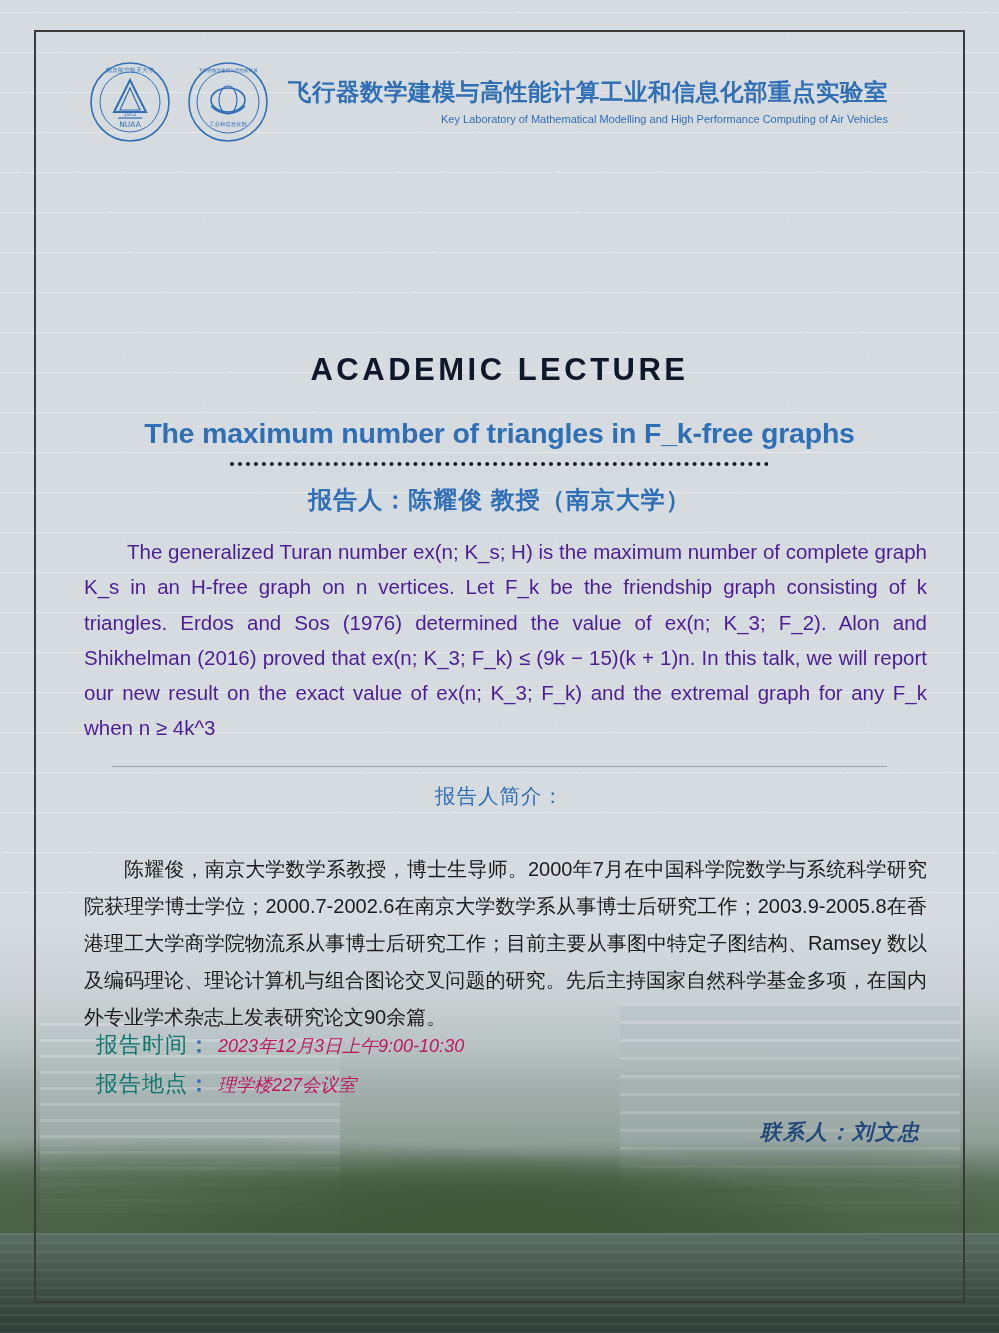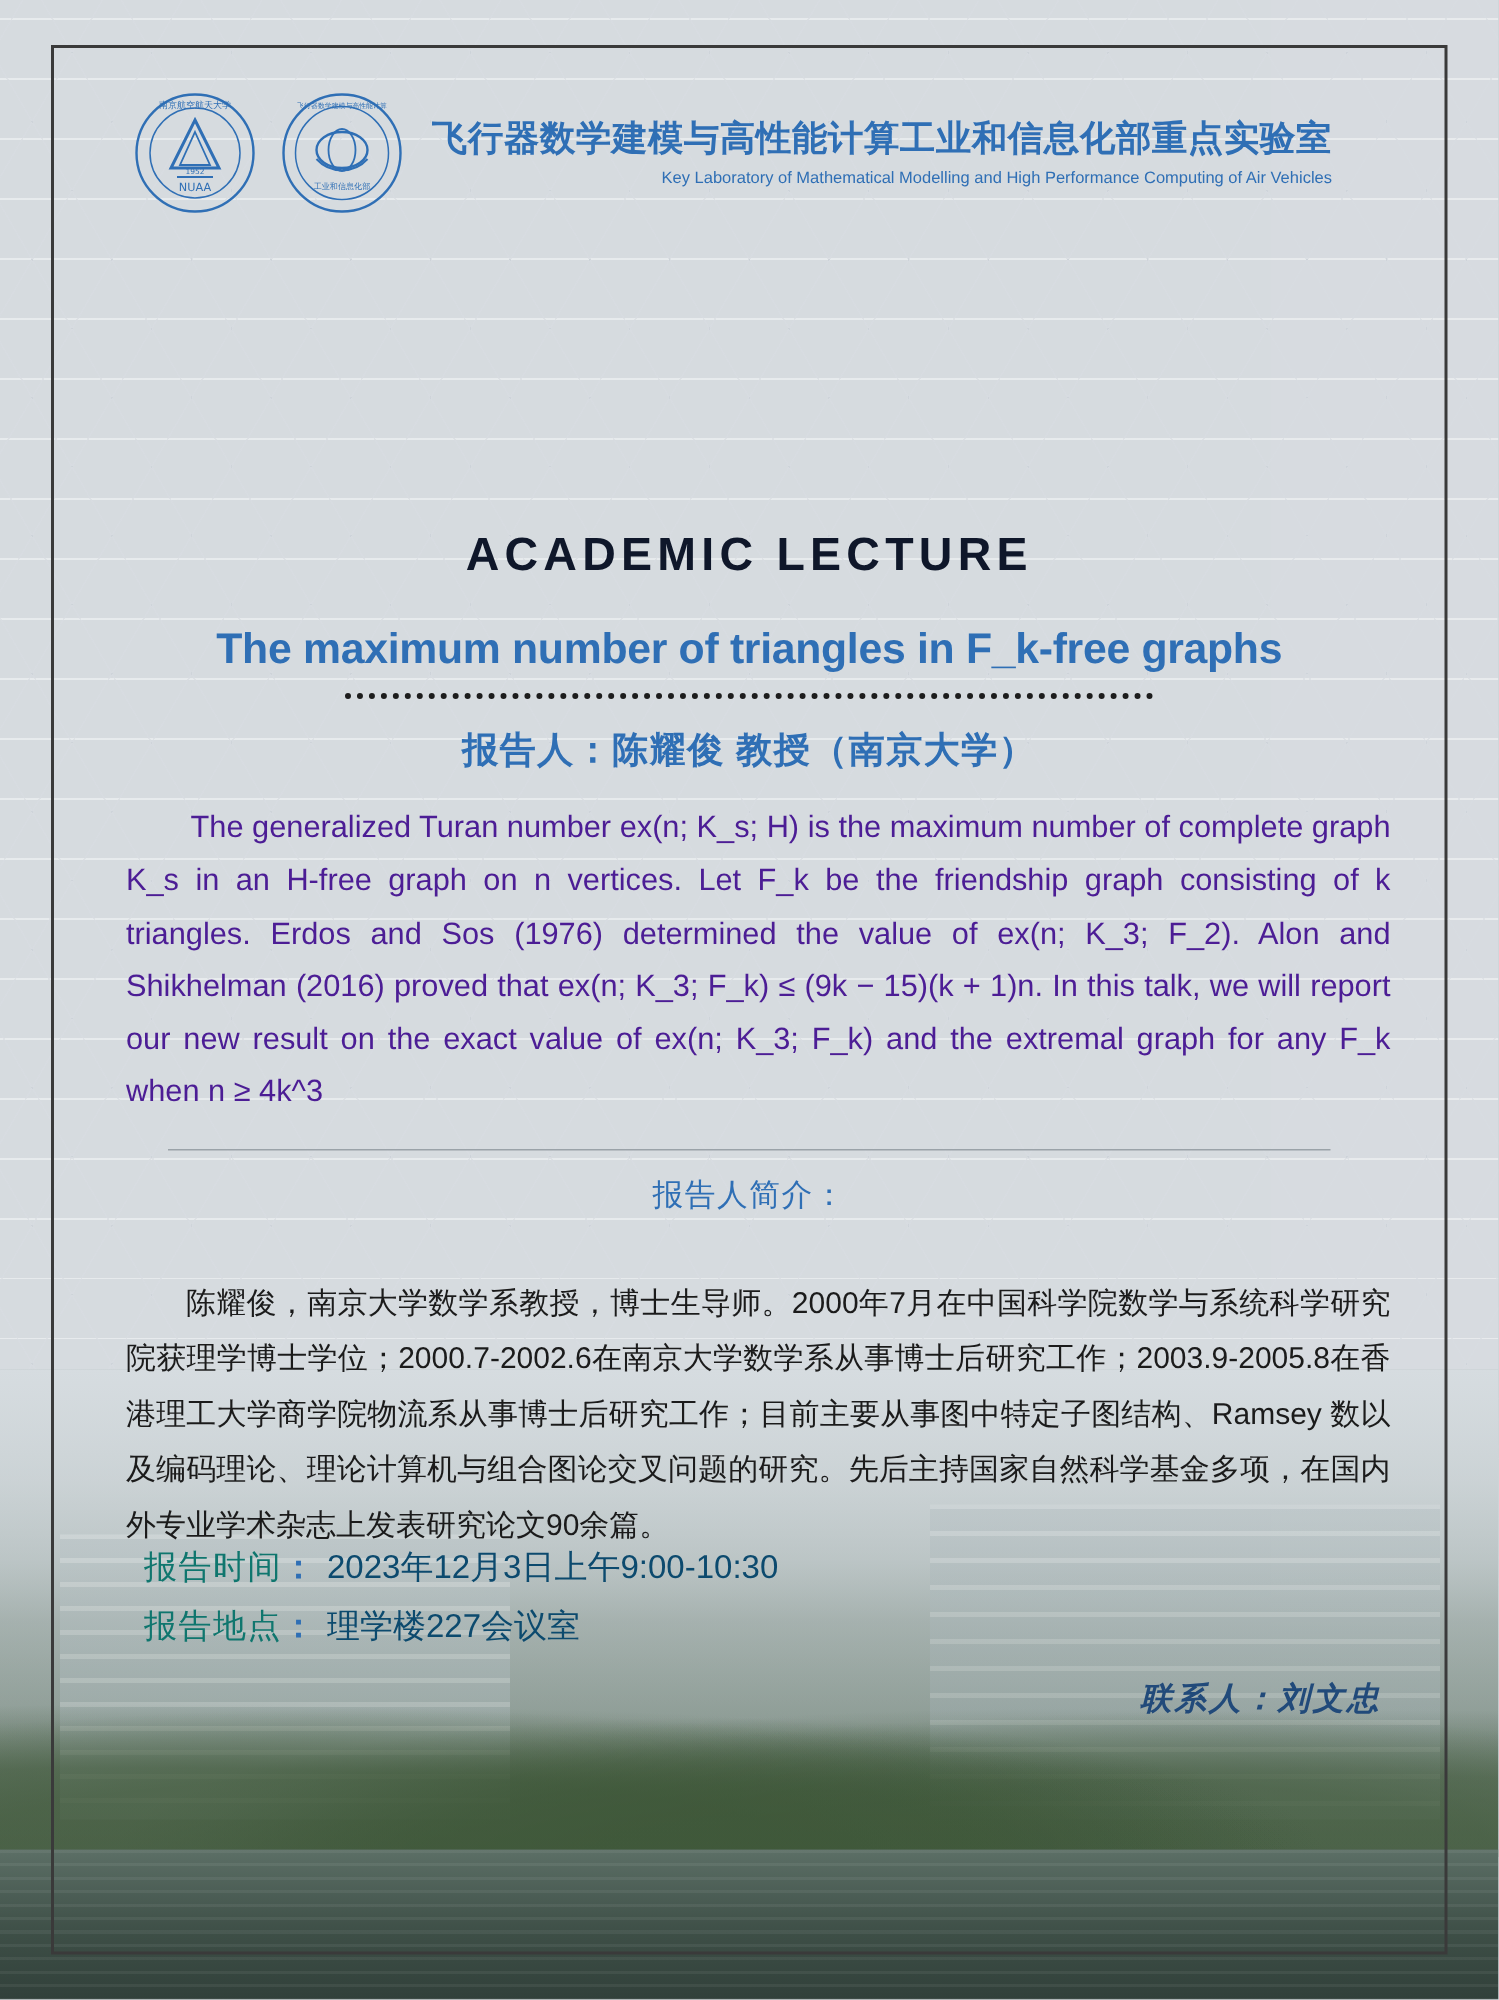--- a/index.html
+++ b/index.html
@@ -257,23 +257,24 @@
     color: #0f766e;
     letter-spacing: 1px;
   }
   .info-sep {
     font-size: 22px;
     font-weight: bold;
     color: #2f6fb5;
     margin: 0 2px 0 0;
   }
   .info-value {
-    font-size: 22px;
-    color: #0c4a6e;
+    font-size: 18px;
+    color: #be185d;
     margin-left: 6px;
+    font-style: italic;
   }
 
   .contact {
     position: absolute;
     top: 1118px;
     right: 78px;
     font-size: 21px;
     font-style: italic;
     font-weight: bold;
     color: #214a7a;

